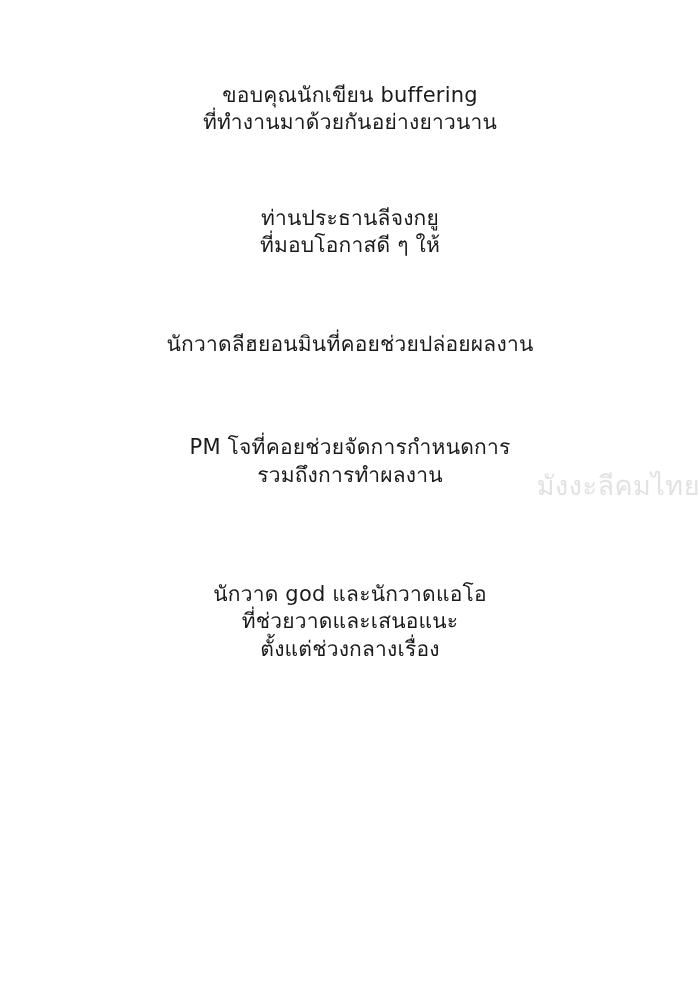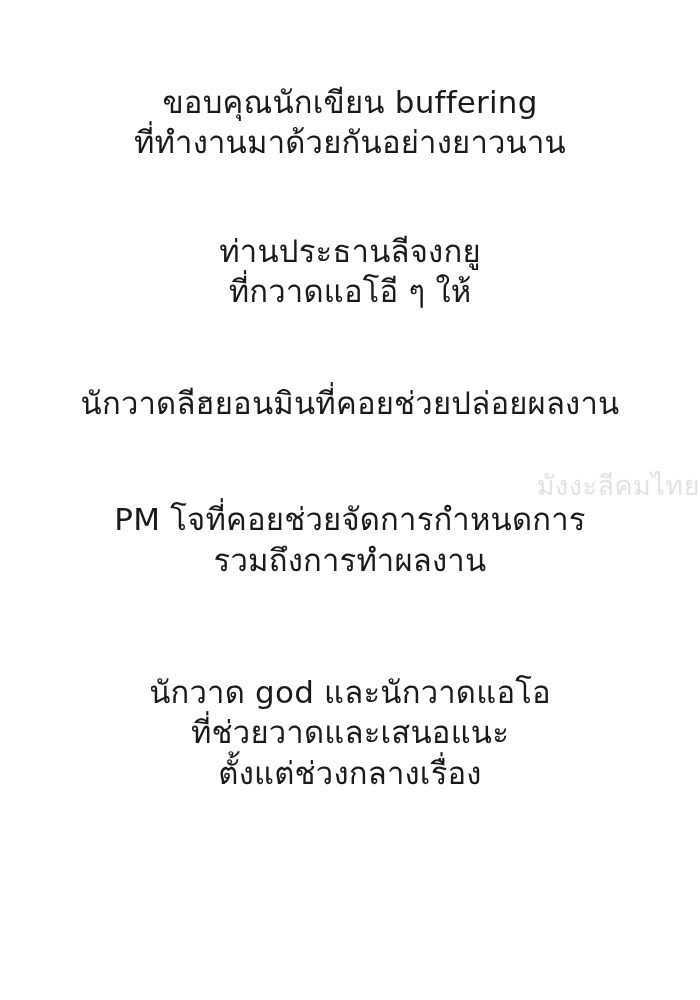--- a/index.html
+++ b/index.html
@@ -17,21 +17,21 @@
   .page {
     position: relative;
     width: 700px;
     height: 1000px;
     box-sizing: border-box;
     padding: 60px 30px 20px 30px;
   }
   .block {
     text-align: center;
     color: #1a1a1a;
-    font-size: 31px;
+    font-size: 21px;
     line-height: 1.30;
     letter-spacing: 0.2px;
   }
   .line {
     display: block;
     white-space: nowrap;
   }
   .b1 { margin-top: 22px; }
   .b2 { margin-top: 68px; }
   .b3 { margin-top: 72px; }
@@ -65,21 +65,21 @@
 
 <div class="page">
 
   <div class="block b1">
     <span class="line">ขอบคุณนักเขียน buffering</span>
     <span class="line">ที่ทำงานมาด้วยกันอย่างยาวนาน</span>
   </div>
 
   <div class="block b2">
     <span class="line">ท่านประธานลีจงกยู</span>
-    <span class="line">ที่กวาดแอโอี ๆ ให้</span>
+    <span class="line">ที่มอบโอกาสดี ๆ ให้</span>
   </div>
 
   <div class="block b3">
     <span class="line">นักวาดลีฮยอนมินที่คอยช่วยปล่อยผลงาน</span>
   </div>
 
   <div class="block b4">
     <span class="line">PM โจที่คอยช่วยจัดการกำหนดการ</span>
     <span class="line">รวมถึงการทำผลงาน</span>
   </div>

